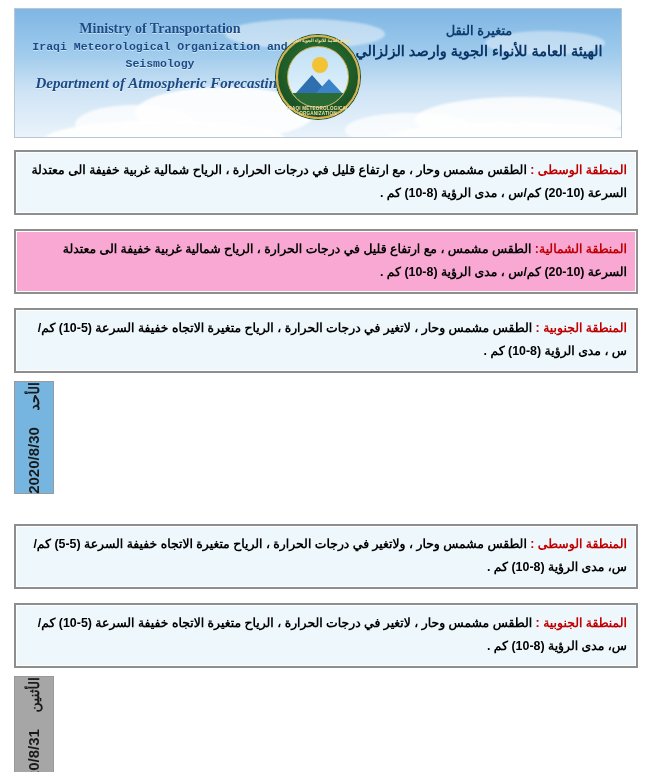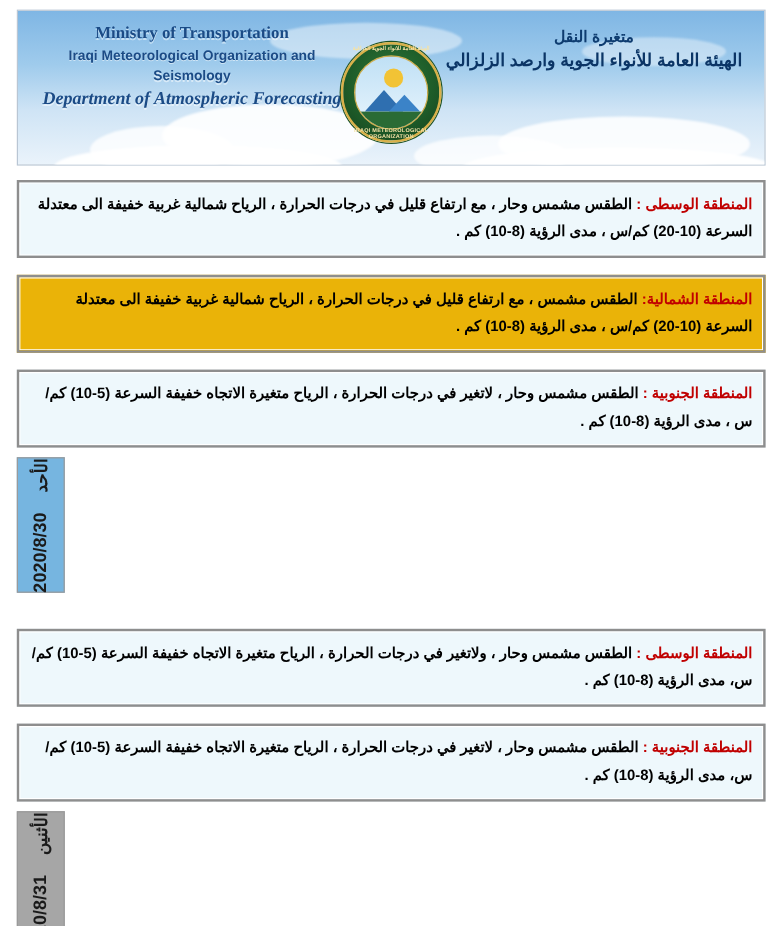--- a/index.html
+++ b/index.html
@@ -11,21 +11,21 @@
     width: 652px;
     height: 772px;
     font-family: "Liberation Sans", sans-serif;
     position: relative;
     overflow: hidden;
   }
 
   
   .header-banner {
     position: relative;
-    margin: 8px 14px 0 14px;
+    margin: 8px 30px 0 14px;
     height: 128px;
     border: 1px solid #b9c6d4;
     background: linear-gradient(to bottom, #7fb6e4 0%, #9fcbec 35%, #cfe4f5 65%, #eaf3fb 100%);
     overflow: hidden;
   }
   .cloud {
     position: absolute;
     background: #ffffff;
     border-radius: 50%;
     opacity: 0.85;
@@ -50,21 +50,21 @@
     line-height: 1.45;
     text-shadow: 0 1px 0 rgba(255,255,255,0.5);
   }
   .header-left .ministry {
     font-family: "Liberation Serif", serif;
     font-size: 14px;
     font-weight: bold;
     color: #1b4b86;
   }
   .header-left .org {
-    font-family: Liberation Sans, sans-serif;
+    font-family: Liberation Mono, monospace;
     font-size: 11.5px;
     font-weight: bold;
     color: #1b4b86;
   }
   .header-left .dept {
     font-family: "Liberation Serif", serif;
     font-size: 15px;
     font-weight: bold;
     color: #1b4b86;
     font-style: italic;
@@ -211,21 +211,21 @@
     padding: 7px 9px 8px 9px;
     direction: rtl;
     text-align: right;
     font-size: 12.4px;
     line-height: 1.85;
     color: #000000;
     font-weight: bold;
     box-shadow: 0 0 0 1px #ffffff inset;
   }
   .card.alt {
-    background: #eab308;
+    background: #f9a8d4;
   }
   .card .region {
     color: #c00000;
     font-weight: bold;
   }
   .card .body {
     color: #000000;
     font-weight: bold;
   }
   .spacer-between-days {
@@ -294,21 +294,21 @@
       </div>
     </div>
   </div>
 
   <div class="spacer-between-days"></div>
 
   <div class="day-block">
     <div class="cards-col">
       <div class="card">
         <span class="region">المنطقة الوسطى :</span>
-        <span class="body">الطقس مشمس وحار ، ولاتغير في درجات الحرارة ، الرياح متغيرة الاتجاه خفيفة السرعة (5-10) كم/س، مدى الرؤية  (8-10) كم .</span>
+        <span class="body">الطقس مشمس وحار ، ولاتغير في درجات الحرارة ، الرياح متغيرة الاتجاه خفيفة السرعة (5-5) كم/س، مدى الرؤية  (8-10) كم .</span>
       </div>
       <div class="card">
         <span class="region">المنطقة الجنوبية :</span>
         <span class="body">الطقس مشمس وحار ، لاتغير في درجات الحرارة ، الرياح متغيرة الاتجاه خفيفة السرعة (5-10) كم/س، مدى الرؤية  (8-10) كم .</span>
       </div>
     </div>
     <div class="date-col gray">
       <div class="date-vert">
         <span class="dayname">الأثنين</span>
         <span>&nbsp;&nbsp;</span>

